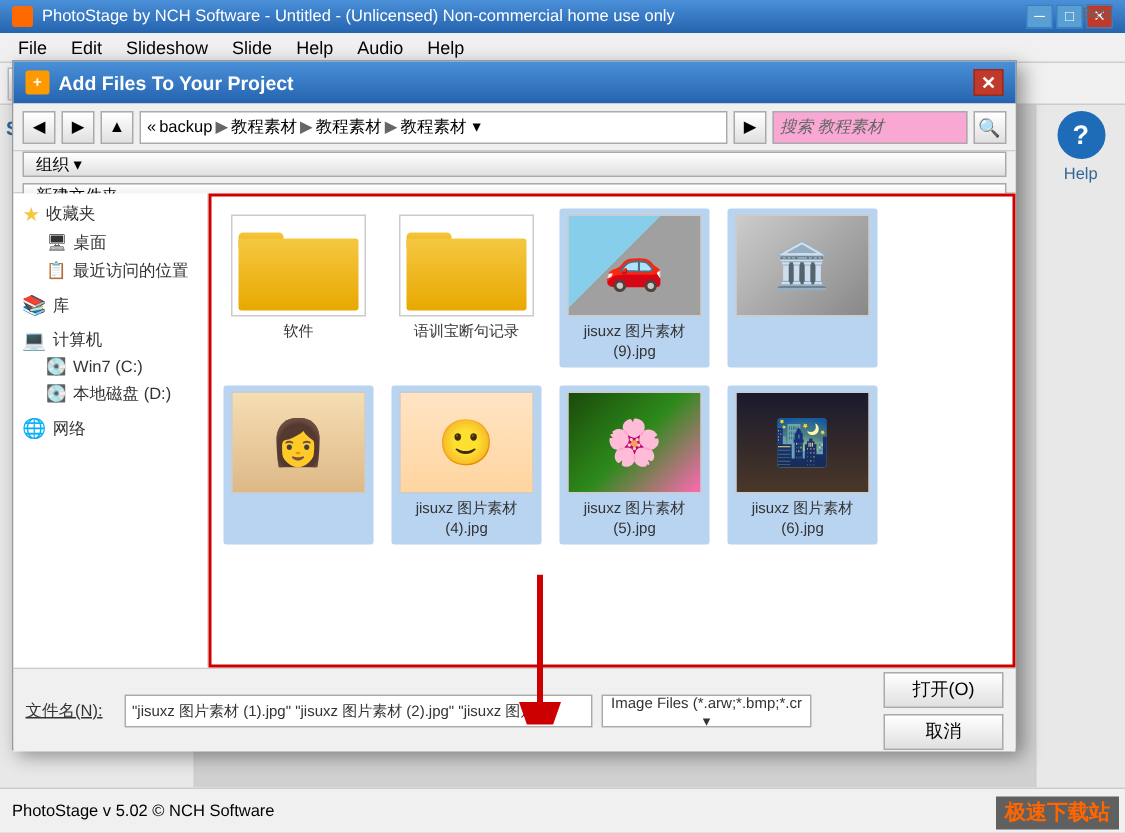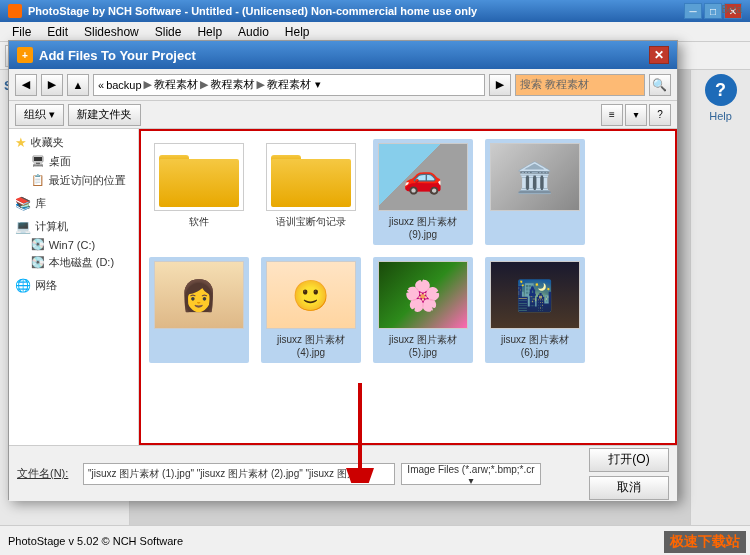--- a/index.html
+++ b/index.html
@@ -35,21 +35,20 @@
     .title-bar-icon {
       width: 14px; height: 14px;
       background: #ff6a00;
       border-radius: 2px;
       margin-right: 6px;
       flex-shrink: 0;
     }
     .title-bar-text {
       flex: 1;
       font-size: 11px;
-      font-weight: bold;
     }
     .title-bar-buttons {
       display: flex; gap: 2px;
     }
     .title-btn {
       width: 18px; height: 16px;
       background: #5a9fd4;
       border: 1px solid #3a7fc0;
       color: white;
       font-size: 10px;
@@ -228,43 +227,44 @@
       font-size: 11px;
     }
     .path-segment {
       display: flex; align-items: center; gap: 2px;
     }
     .path-arrow { color: #666; margin: 0 2px; }
     .search-box {
       width: 130px;
       height: 22px;
       border: 1px solid #aaa;
-      background: #fdba74;
+      background: #f9a8d4;
       display: flex; align-items: center;
       padding: 0 4px;
       font-size: 11px;
       color: #666;
+      font-style: italic;
     }
     .search-icon-btn {
       width: 22px; height: 22px;
       border: 1px solid #aaa;
       background: linear-gradient(to bottom, #fff, #e0e0e0);
       display: flex; align-items: center; justify-content: center;
       cursor: pointer;
     }
 
     
     .dialog-toolbar2 {
       background: #f0f0f0;
       height: 28px;
       display: flex;
-      align-items: center;
       padding: 0 6px;
       gap: 4px;
       border-bottom: 1px solid #ccc;
+      flex-direction: column;
     }
     .organize-btn {
       height: 22px;
       padding: 0 8px;
       border: 1px solid #aaa;
       background: linear-gradient(to bottom, #fff, #e0e0e0);
       display: flex; align-items: center; gap: 2px;
       cursor: pointer;
       font-size: 11px;
     }

